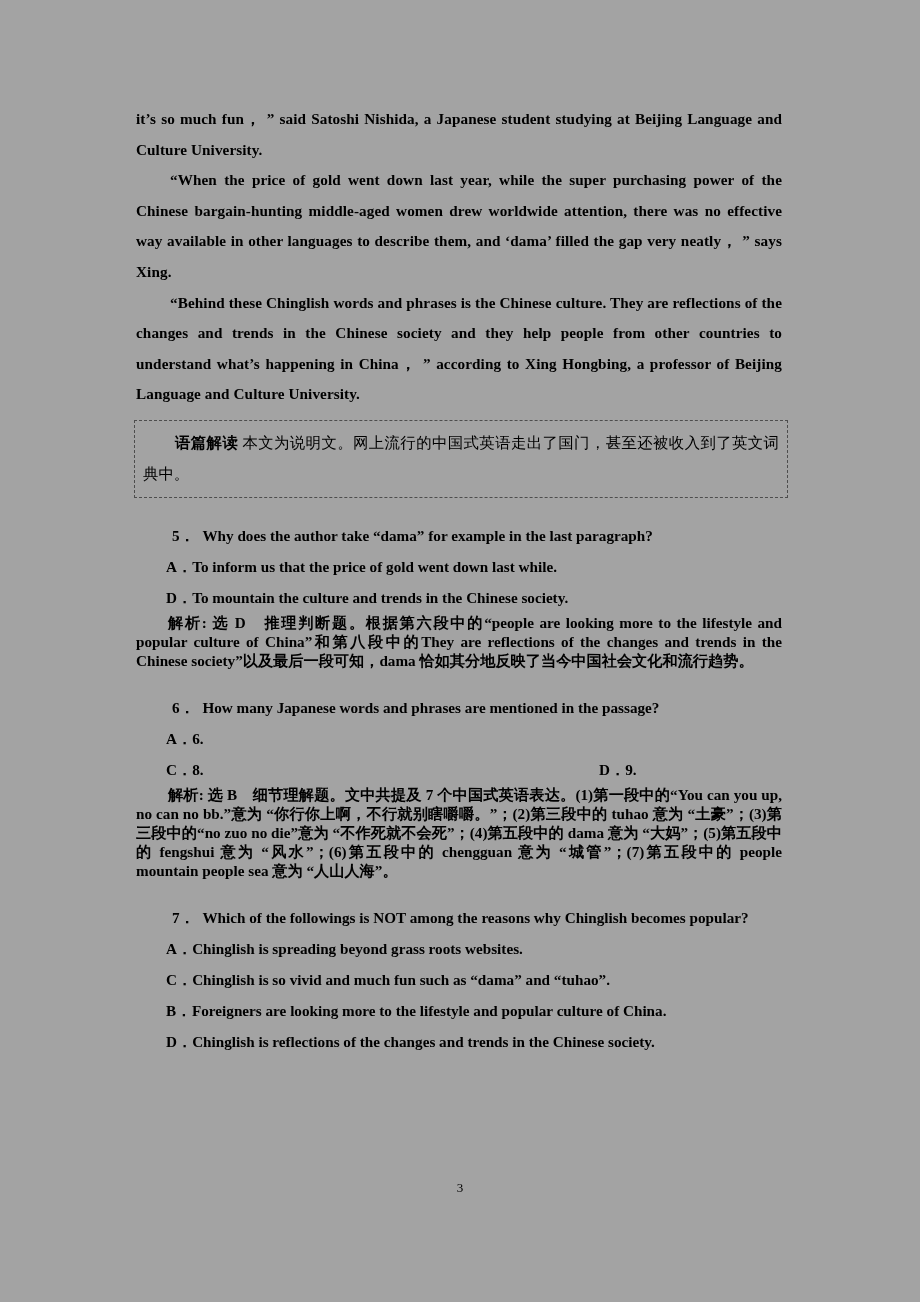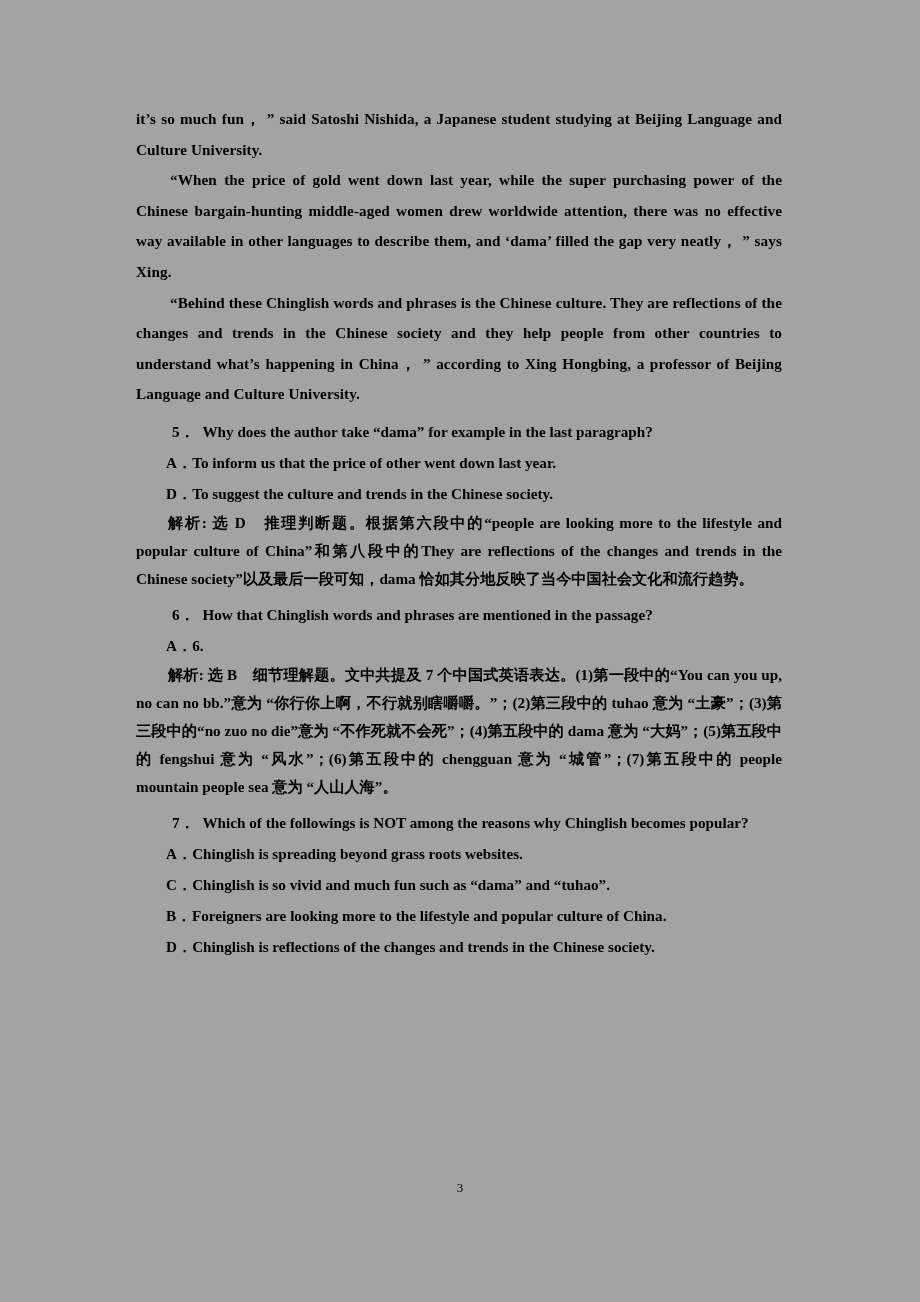--- a/index.html
+++ b/index.html
@@ -62,21 +62,21 @@
     text-align: justify;
     text-align-last: left;
     font-family: "Liberation Serif", "DejaVu Serif", serif;
   }
   .note-label {
     font-weight: bold;
   }
 
   
   .q-block {
-    margin-top: 6px;
+    margin-top: 22px;
   }
   .q-stem {
     font-size: 15.2px;
     font-weight: bold;
     line-height: 31px;
     margin: 0;
     padding-left: 40px;
     text-indent: -4px;
   }
   .opt {
@@ -103,21 +103,21 @@
     width: 385px;
     flex: 0 0 385px;
   }
   .opt-row .col-b {
     flex: 1 1 auto;
   }
 
   
   .expl {
     font-size: 15.2px;
-    line-height: 28px;
+    line-height: 19px;
     margin: 0;
     text-indent: 32px;
     text-align: justify;
     text-align-last: left;
     font-weight: bold;
   }
   .expl .lab {
     font-weight: bold;
   }
 
@@ -139,40 +139,47 @@
 
 <div class="page">
   <div class="content">
 
     <p class="para lastline-left">it’s so much fun， ” said Satoshi Nishida, a Japanese student studying at Beijing Language and Culture University.</p>
 
     <p class="para indent lastline-left">“When the price of gold went down last year, while the super purchasing power of the Chinese bargain-hunting middle-aged women drew worldwide attention, there was no effective way available in other languages to describe them, and ‘dama’ filled the gap very neatly， ” says Xing.</p>
 
     <p class="para indent lastline-left">“Behind these Chinglish words and phrases is the Chinese culture. They are reflections of the changes and trends in the Chinese society and they help people from other countries to understand what’s happening in China， ” according to Xing Hongbing, a professor of Beijing Language and Culture University.</p>
 
+    <div class="note-box">
+      <p class="note-text"><span class="note-label">语篇解读</span><span> 本文为说明文。网上流行的中国式英语走出了国门，甚至还被收入到了英文词典中。</span></p>
+    </div>
 
     <div class="q-block">
       <p class="q-stem"><span>5．</span>&nbsp;&nbsp;<span>Why does the author take “dama” for example in the last paragraph?</span></p>
 
-      <p class="opt"><span class="opt-letter">A．</span><span>To inform us that the price of other went down last year.</span></p>
+      <p class="opt"><span class="opt-letter">A．</span><span>To inform us that the price of gold went down last while.</span></p>
 
 
 
-      <p class="opt"><span class="opt-letter">D．</span><span>To suggest the culture and trends in the Chinese society.</span></p>
+      <p class="opt"><span class="opt-letter">D．</span><span>To mountain the culture and trends in the Chinese society.</span></p>
 
       <p class="expl"><span class="lab">解析:</span><span class="lab"> 选 D　</span><span>推理判断题。根据第六段中的“people are looking more to the lifestyle and popular culture of China”和第八段中的They are reflections of the changes and trends in the Chinese society”以及最后一段可知，dama 恰如其分地反映了当今中国社会文化和流行趋势。</span></p>
     </div>
 
     <div class="q-block">
-      <p class="q-stem"><span>6．</span>&nbsp;&nbsp;<span>How that Chinglish words and phrases are mentioned in the passage?</span></p>
+      <p class="q-stem"><span>6．</span>&nbsp;&nbsp;<span>How many Japanese words and phrases are mentioned in the passage?</span></p>
 
       <div class="opt-row">
         <div class="col-a"><span class="opt-letter">A．</span><span>6.</span></div>
       </div>
 
+      <div class="opt-row">
+        <div class="col-a"><span class="opt-letter">C．</span><span>8.</span></div>
+        <div class="col-b"><span class="opt-letter">D．</span><span>9.</span></div>
+      </div>
 
       <p class="expl"><span class="lab">解析:</span><span class="lab"> 选 B　</span><span>细节理解题。文中共提及 7 个中国式英语表达。(1)第一段中的“You can you up, no can no bb.”意为 “你行你上啊，不行就别瞎嚼嚼。”；(2)第三段中的 tuhao 意为 “土豪”；(3)第三段中的“no zuo no die”意为 “不作死就不会死”；(4)第五段中的 dama 意为 “大妈”；(5)第五段中的 fengshui 意为 “风水”；(6)第五段中的 chengguan 意为 “城管”；(7)第五段中的 people　mountain people sea 意为 “人山人海”。</span></p>
     </div>
 
     <div class="q-block">
       <p class="q-stem"><span>7．</span>&nbsp;&nbsp;<span>Which of the followings is NOT among the reasons why Chinglish becomes popular?</span></p>
 
       <p class="opt"><span class="opt-letter">A．</span><span>Chinglish is spreading beyond grass roots websites.</span></p>
 
       <p class="opt"><span class="opt-letter">C．</span><span>Chinglish is so vivid and much fun such as “dama” and “tuhao”.</span></p>

